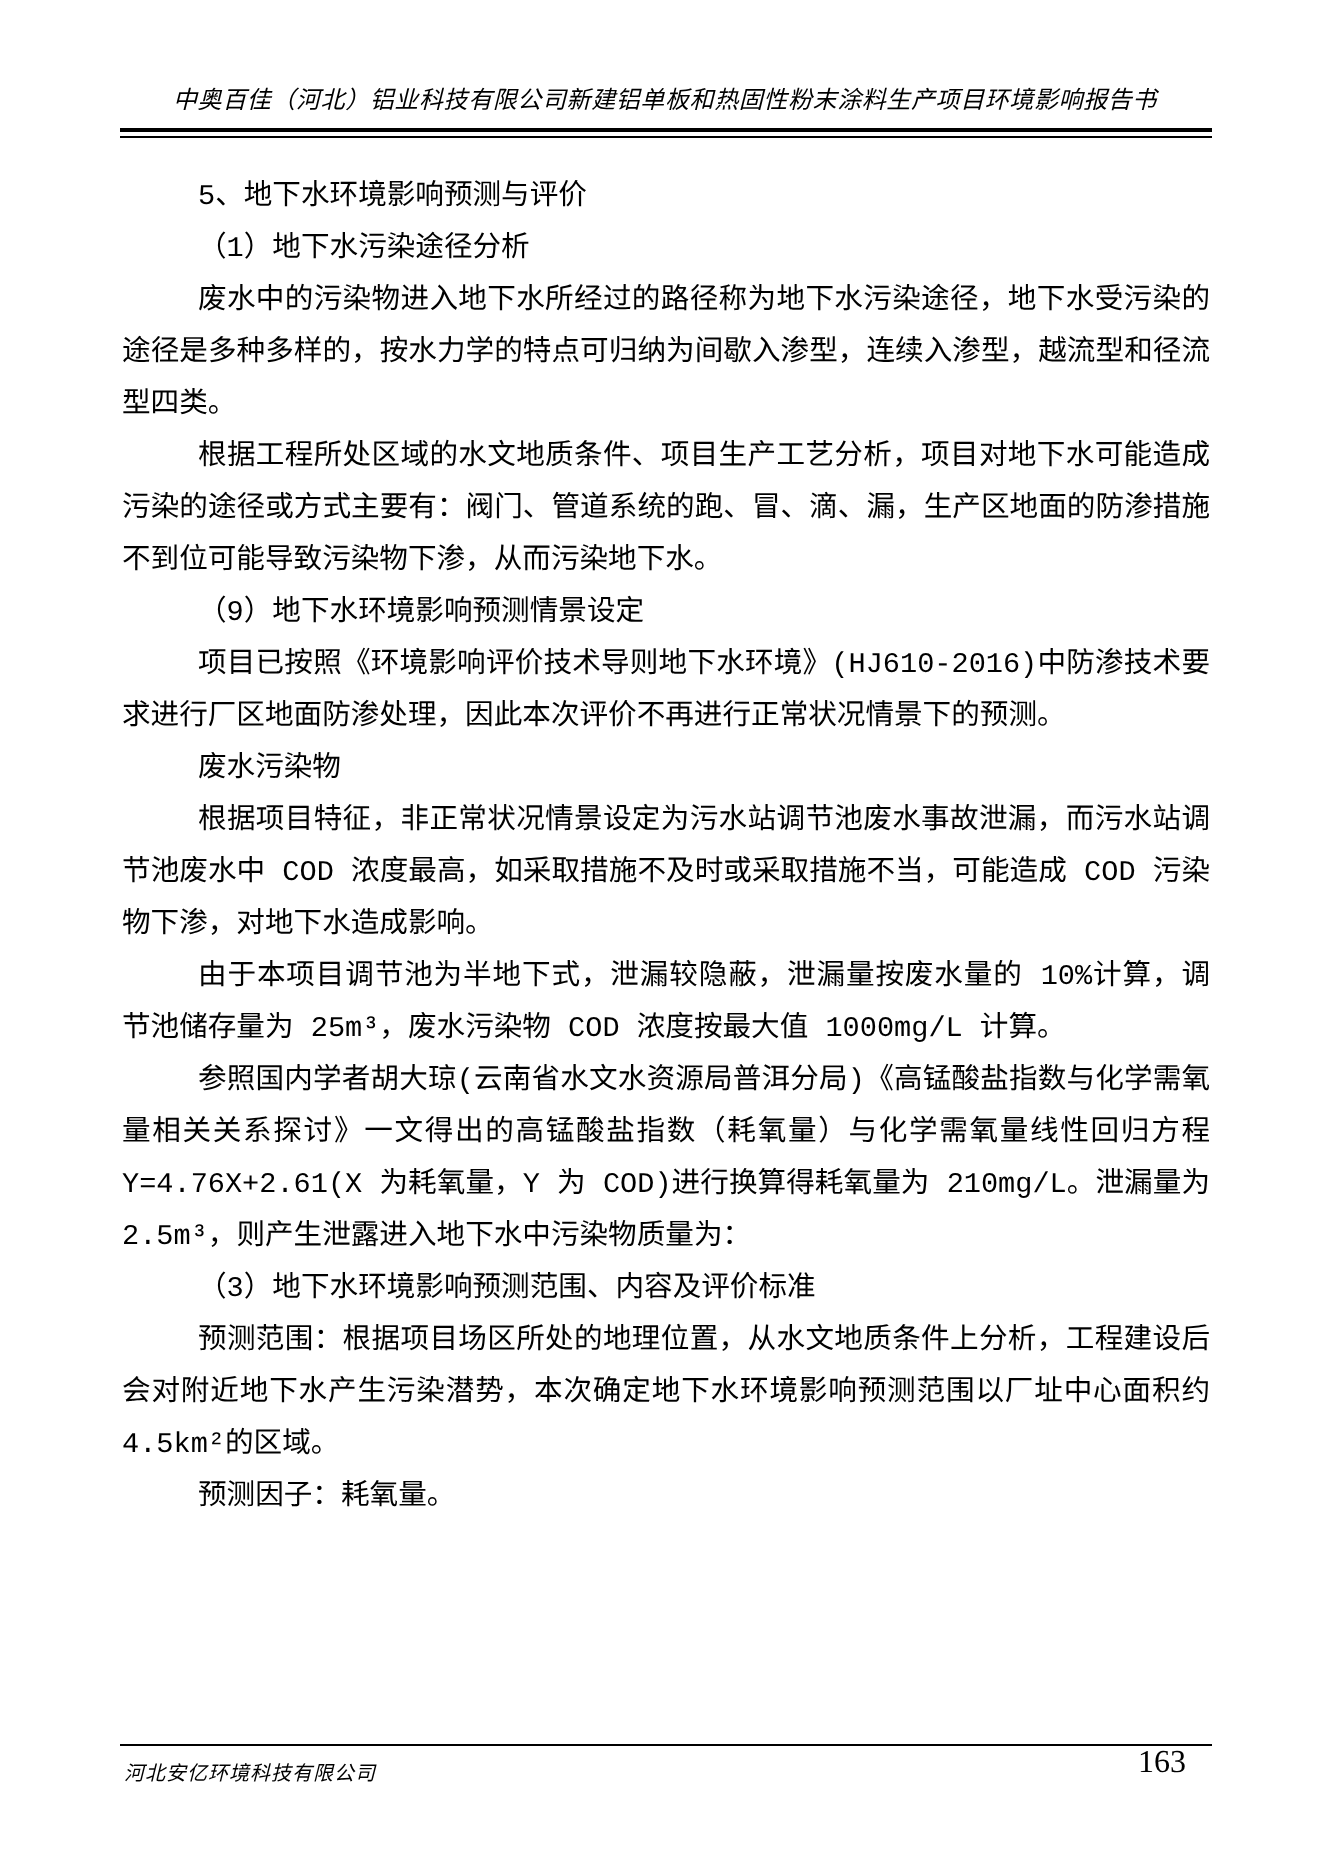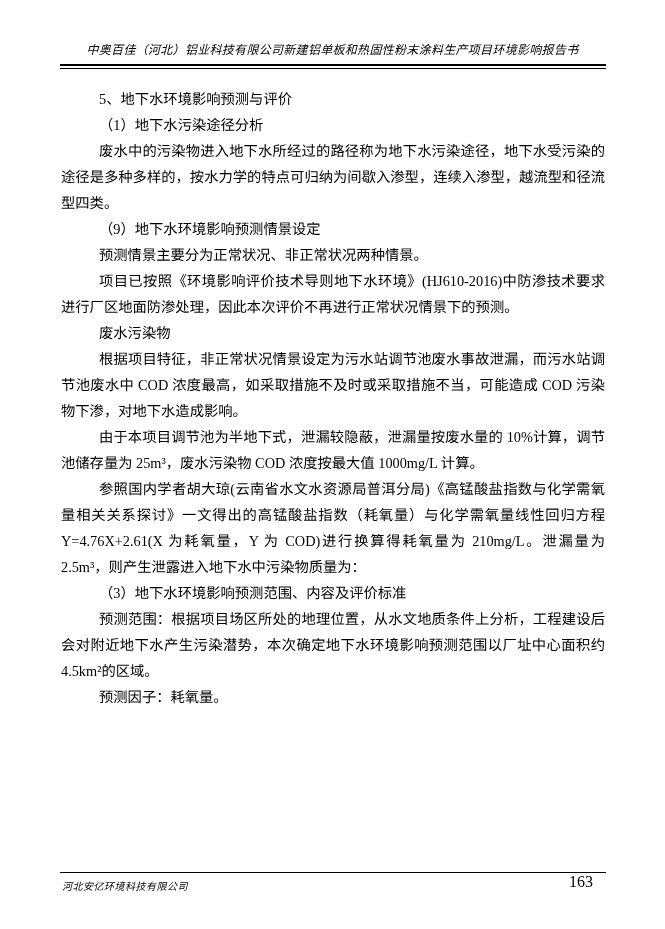--- a/index.html
+++ b/index.html
@@ -54,20 +54,21 @@
     left: 61px;
     width: 544px;
     font-size: 14.3px;
     line-height: 26px;
     text-align: justify;
   }
   .content p {
     margin: 0;
     padding: 0;
     text-indent: 38px;   
+    font-family: Liberation Mono, monospace;
   }
 
   
   .footer-rule {
     position: absolute;
     top: 872px;
     left: 60px;
     width: 546px;
     height: 1px;
     background: #000000;
@@ -95,22 +96,22 @@
 <div class="page">
 
   <div class="header-title">中奥百佳（河北）铝业科技有限公司新建铝单板和热固性粉末涂料生产项目环境影响报告书</div>
   <div class="header-rule-thick"></div>
   <div class="header-rule-thin"></div>
 
   <div class="content">
     <p>5、地下水环境影响预测与评价</p>
     <p>（1）地下水污染途径分析</p>
     <p>废水中的污染物进入地下水所经过的路径称为地下水污染途径，地下水受污染的途径是多种多样的，按水力学的特点可归纳为间歇入渗型，连续入渗型，越流型和径流型四类。</p>
+    <p>根据工程所处区域的水文地质条件、项目生产工艺分析，项目对地下水可能造成污染的途径或方式主要有：阀门、管道系统的跑、冒、滴、漏，生产区地面的防渗措施不到位可能导致污染物下渗，从而污染地下水。</p>
     <p>（9）地下水环境影响预测情景设定</p>
-    <p>预测情景主要分为正常状况、非正常状况两种情景。</p>
     <p>项目已按照《环境影响评价技术导则地下水环境》(HJ610-2016)中防渗技术要求进行厂区地面防渗处理，因此本次评价不再进行正常状况情景下的预测。</p>
     <p>废水污染物</p>
     <p>根据项目特征，非正常状况情景设定为污水站调节池废水事故泄漏，而污水站调节池废水中 COD 浓度最高，如采取措施不及时或采取措施不当，可能造成 COD 污染物下渗，对地下水造成影响。</p>
     <p>由于本项目调节池为半地下式，泄漏较隐蔽，泄漏量按废水量的 10%计算，调节池储存量为 25m³，废水污染物 COD 浓度按最大值 1000mg/L 计算。</p>
     <p>参照国内学者胡大琼(云南省水文水资源局普洱分局)《高锰酸盐指数与化学需氧量相关关系探讨》一文得出的高锰酸盐指数（耗氧量）与化学需氧量线性回归方程 Y=4.76X+2.61(X 为耗氧量，Y 为 COD)进行换算得耗氧量为 210mg/L。泄漏量为 2.5m³，则产生泄露进入地下水中污染物质量为：</p>
     <p>（3）地下水环境影响预测范围、内容及评价标准</p>
     <p>预测范围：根据项目场区所处的地理位置，从水文地质条件上分析，工程建设后会对附近地下水产生污染潜势，本次确定地下水环境影响预测范围以厂址中心面积约 4.5km²的区域。</p>
     <p>预测因子：耗氧量。</p>
   </div>
 

